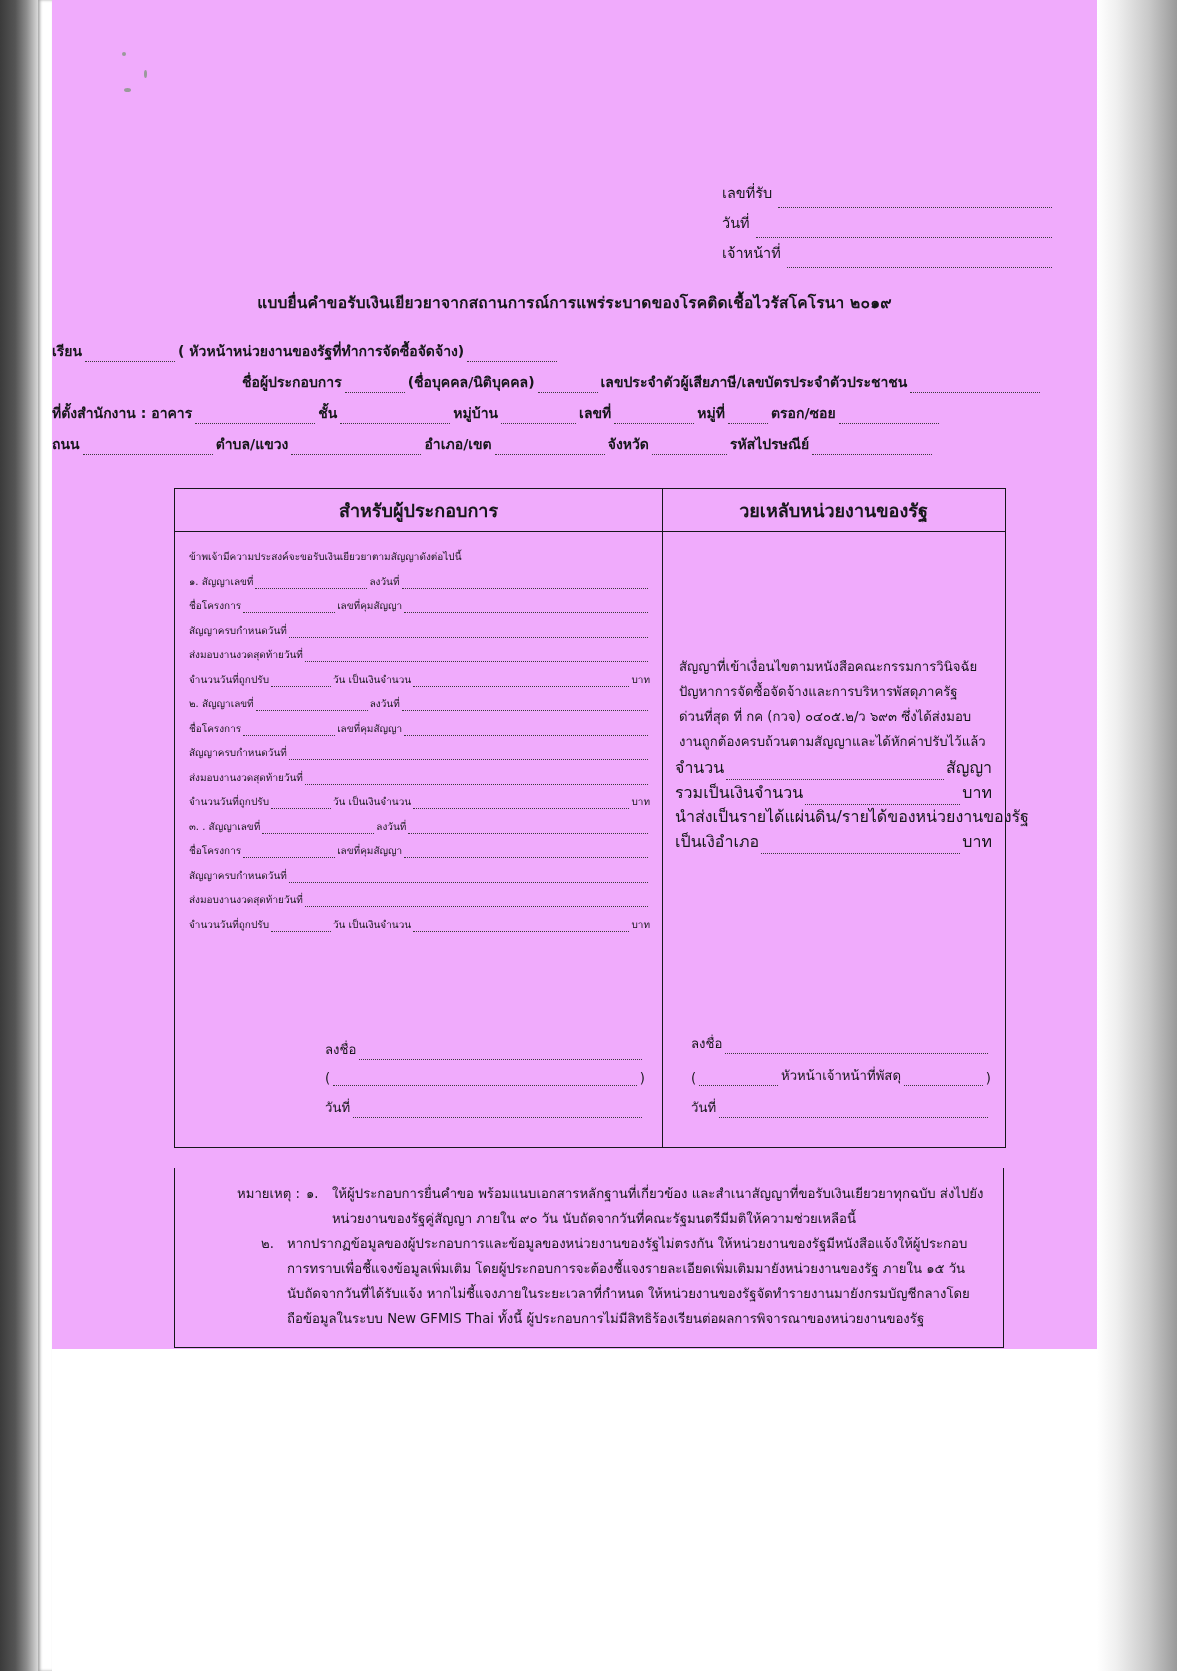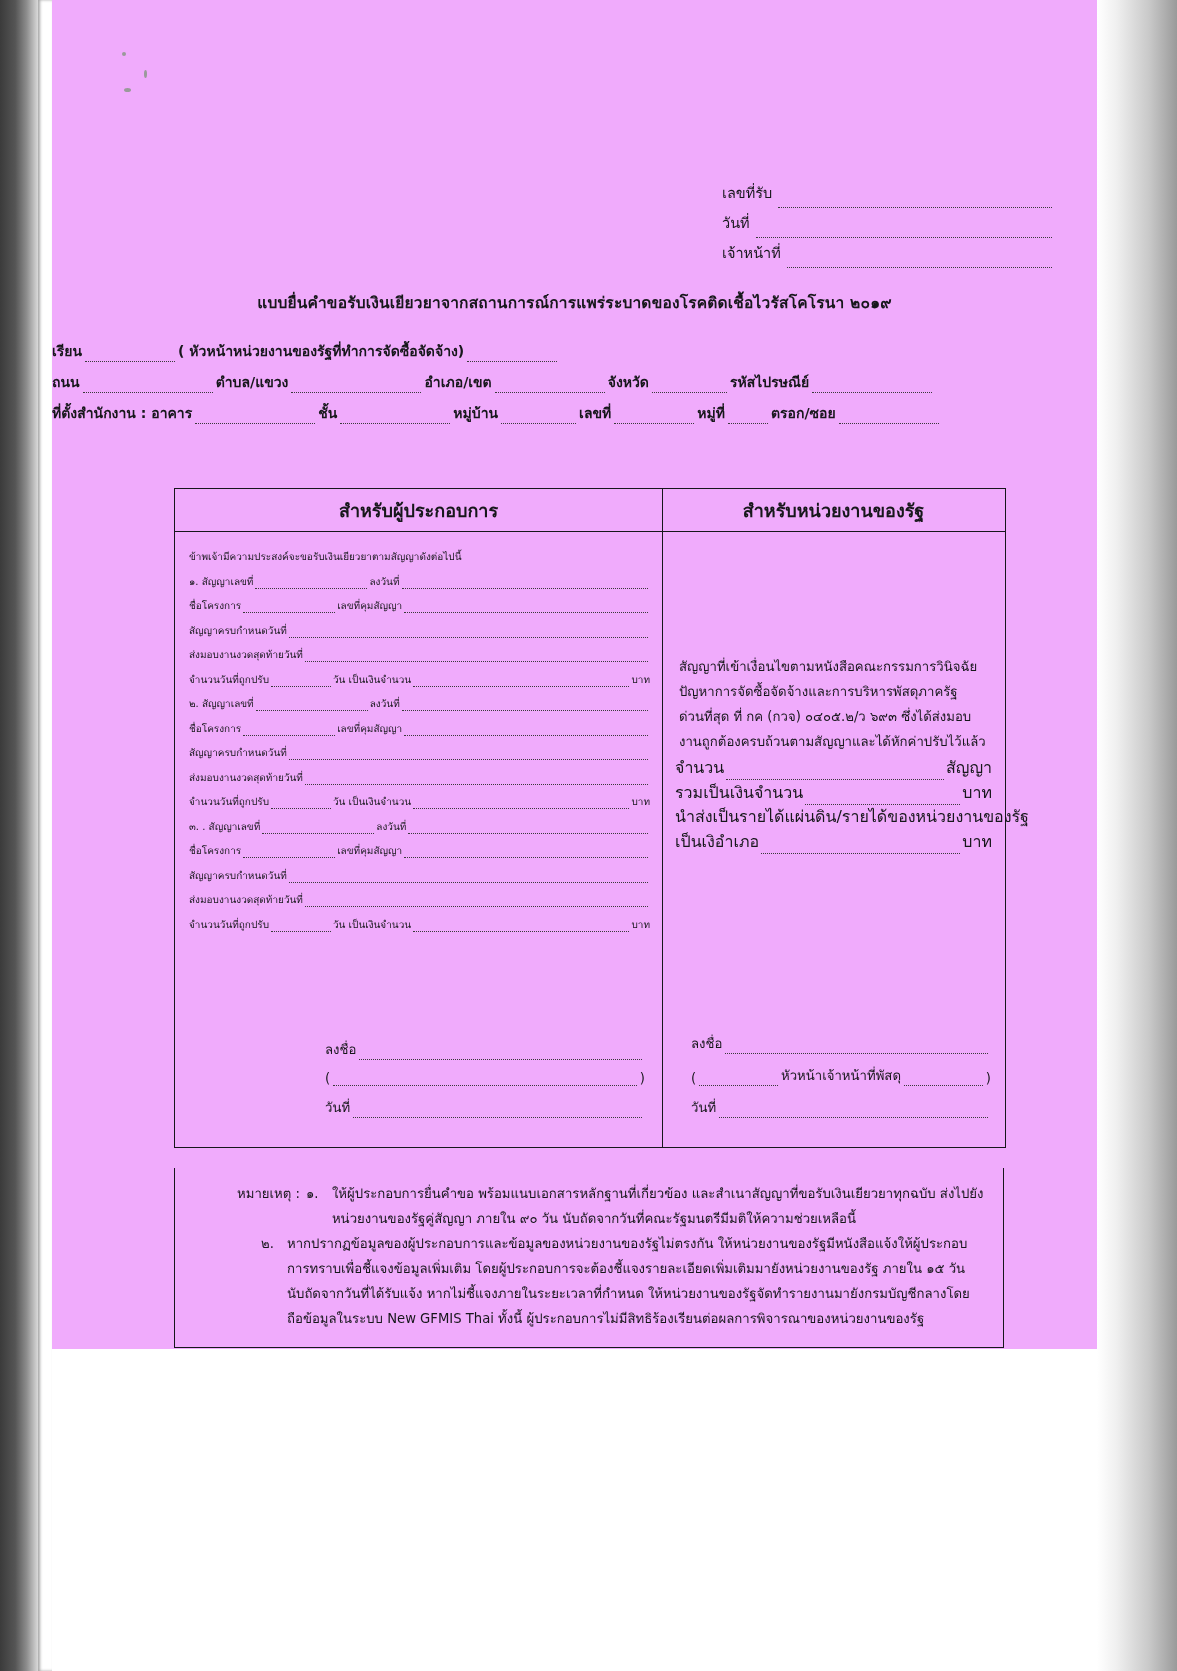--- a/index.html
+++ b/index.html
@@ -242,55 +242,63 @@
 
       <div class="form-lines">
 
         <div class="fl">
           <span class="t">เรียน</span>
           <span class="d" style="width:90px;"></span>
           <span class="t">( หัวหน้าหน่วยงานของรัฐที่ทำการจัดซื้อจัดจ้าง)</span>
           <span class="d" style="width:90px;"></span>
         </div>
 
-
-        <div class="fl">
-          <span class="t">ถนน</span>
+        <div class="fl ind-2">
+          <span class="t">ชื่อผู้ประกอบการ</span>
+          <span class="d" style="width:60px;"></span>
+          <span class="t">(ชื่อบุคคล/นิติบุคคล)</span>
+          <span class="d" style="width:60px;"></span>
+          <span class="t">เลขประจำตัวผู้เสียภาษี/เลขบัตรประจำตัวประชาชน</span>
           <span class="d" style="width:130px;"></span>
-          <span class="t">ตำบล/แขวง</span>
-          <span class="d" style="width:130px;"></span>
-          <span class="t">อำเภอ/เขต</span>
-          <span class="d" style="width:110px;"></span>
-          <span class="t">จังหวัด</span>
-          <span class="d" style="width:75px;"></span>
-          <span class="t">รหัสไปรษณีย์</span>
-          <span class="d" style="width:120px;"></span>
         </div>
 
         <div class="fl">
           <span class="t">ที่ตั้งสำนักงาน : อาคาร</span>
           <span class="d" style="width:120px;"></span>
           <span class="t">ชั้น</span>
           <span class="d" style="width:110px;"></span>
           <span class="t">หมู่บ้าน</span>
           <span class="d" style="width:75px;"></span>
           <span class="t">เลขที่</span>
           <span class="d" style="width:80px;"></span>
           <span class="t">หมู่ที่</span>
           <span class="d" style="width:40px;"></span>
           <span class="t">ตรอก/ซอย</span>
           <span class="d" style="width:100px;"></span>
         </div>
 
+        <div class="fl">
+          <span class="t">ถนน</span>
+          <span class="d" style="width:130px;"></span>
+          <span class="t">ตำบล/แขวง</span>
+          <span class="d" style="width:130px;"></span>
+          <span class="t">อำเภอ/เขต</span>
+          <span class="d" style="width:110px;"></span>
+          <span class="t">จังหวัด</span>
+          <span class="d" style="width:75px;"></span>
+          <span class="t">รหัสไปรษณีย์</span>
+          <span class="d" style="width:120px;"></span>
+        </div>
+
       </div>
 
       <div class="tbl">
         <div class="tbl-head">
           <div class="cell col-l">สำหรับผู้ประกอบการ</div>
-          <div class="cell col-r">สำหรับหน่วยงานของรัฐ</div>
+          <div class="cell col-r">วยเหลับหน่วยงานของรัฐ</div>
         </div>
         <div class="tbl-body">
 
           <div class="col-l">
             <div class="body-inner">
               <div class="ln">
                 <span class="t">ข้าพเจ้ามีความประสงค์จะขอรับเงินเยียวยาตามสัญญาดังต่อไปนี้</span>
               </div>
 
               <div class="ln">

